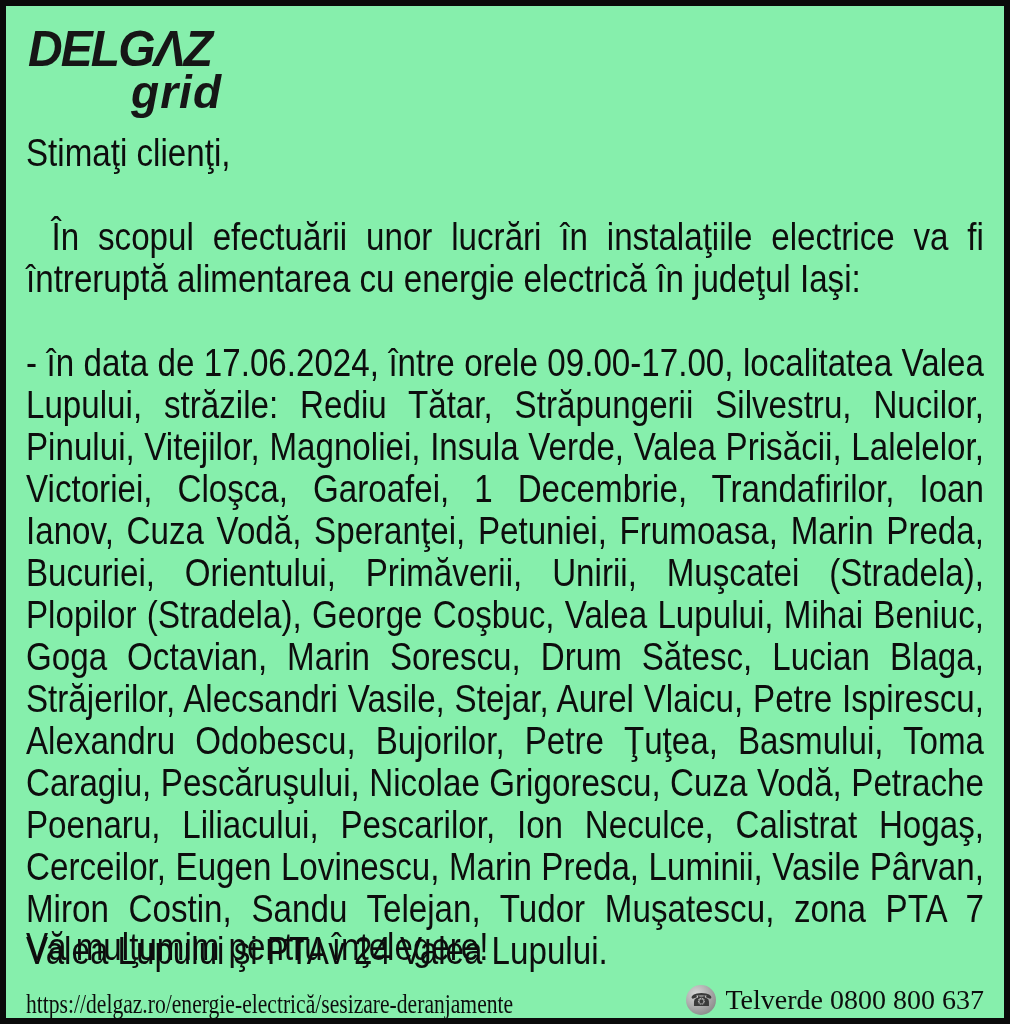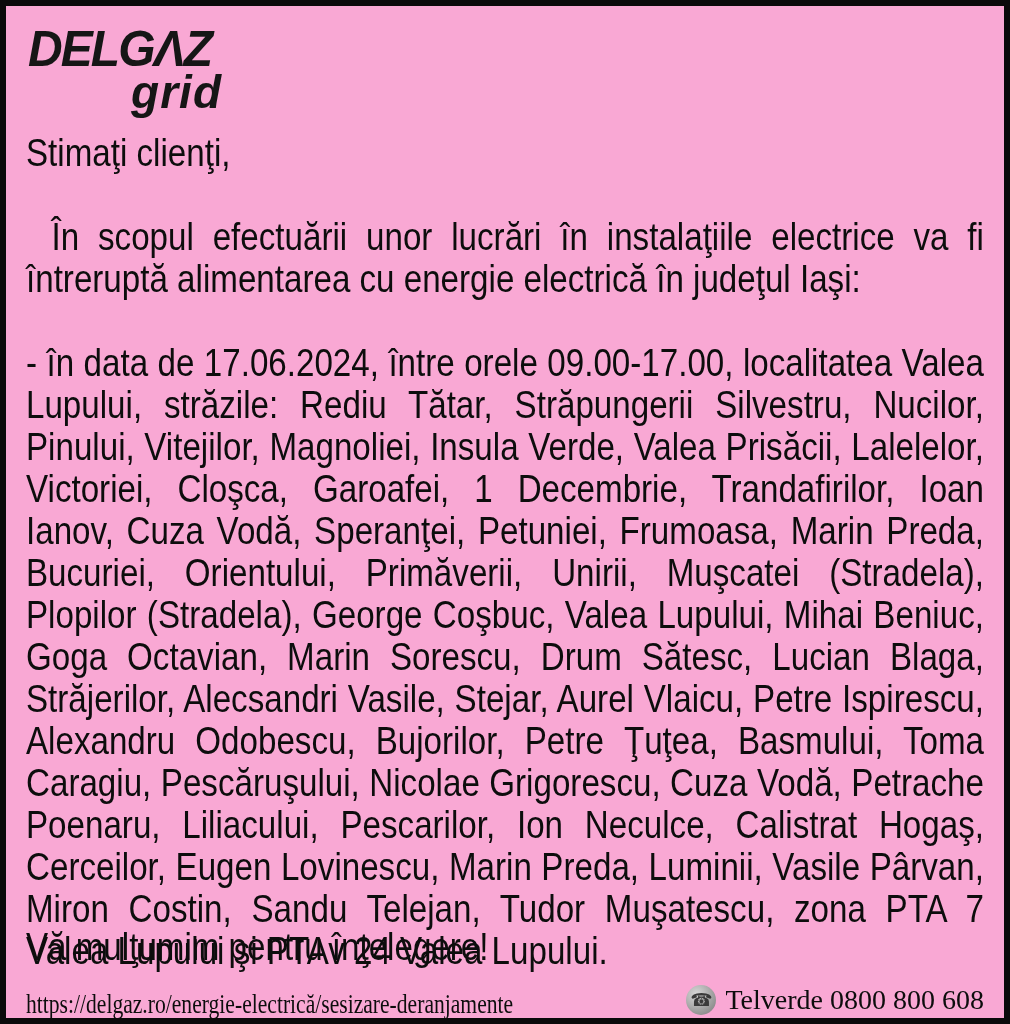--- a/index.html
+++ b/index.html
@@ -6,21 +6,21 @@
     margin: 0;
     padding: 0;
     background: #ffffff;
   }
   .page {
     position: relative;
     width: 1010px;
     height: 1024px;
     box-sizing: border-box;
     border: 6px solid #0a0a0a;
-    background: #f9a8d4;
+    background: #86efac;
     overflow: hidden;
     font-family: "Liberation Sans", sans-serif;
     color: #111111;
   }
   
   .logo {
     position: absolute;
     top: 18px;
     left: 22px;
     width: 200px;
@@ -125,17 +125,17 @@
   <div class="para intro body-text cond">În scopul efectuării unor lucrări în instalaţiile electrice va fi întreruptă alimentarea cu energie electrică în judeţul Iaşi:</div>
 
   <div class="para outage body-text cond">- în data de 17.06.2024, între orele 09.00-17.00, localitatea Valea Lupului, străzile: Rediu Tătar, Străpungerii Silvestru, Nucilor, Pinului, Vitejilor, Magnoliei, Insula Verde, Valea Prisăcii, Lalelelor, Victoriei, Cloşca, Garoafei, 1 Decembrie, Trandafirilor, Ioan Ianov, Cuza Vodă, Speranţei, Petuniei, Frumoasa, Marin Preda, Bucuriei, Orientului, Primăverii, Unirii, Muşcatei (Stradela), Plopilor (Stradela), George Coşbuc, Valea Lupului, Mihai Beniuc, Goga Octavian, Marin Sorescu, Drum Sătesc, Lucian Blaga, Străjerilor, Alecsandri Vasile, Stejar, Aurel Vlaicu, Petre Ispirescu, Alexandru Odobescu, Bujorilor, Petre Ţuţea, Basmului, Toma Caragiu, Pescăruşului, Nicolae Grigorescu, Cuza Vodă, Petrache Poenaru, Liliacului, Pescarilor, Ion Neculce, Calistrat Hogaş, Cerceilor, Eugen Lovinescu, Marin Preda, Luminii, Vasile Pârvan, Miron Costin, Sandu Telejan, Tudor Muşatescu, zona PTA 7 Valea Lupului şi PTAv 24 Valea Lupului.</div>
 
   <div class="thanks body-text cond">Vă mulţumim pentru înţelegere!</div>
 
   <div class="footer">
     <div class="footer-url">https://delgaz.ro/energie-electrică/sesizare-deranjamente</div>
     <div class="footer-phone">
       <span class="phone-icon">☎</span>
-      <span>Telverde 0800 800 608</span>
+      <span>Telverde 0800 800 637</span>
     </div>
   </div>
 
 </div>
 
 </body></html>

